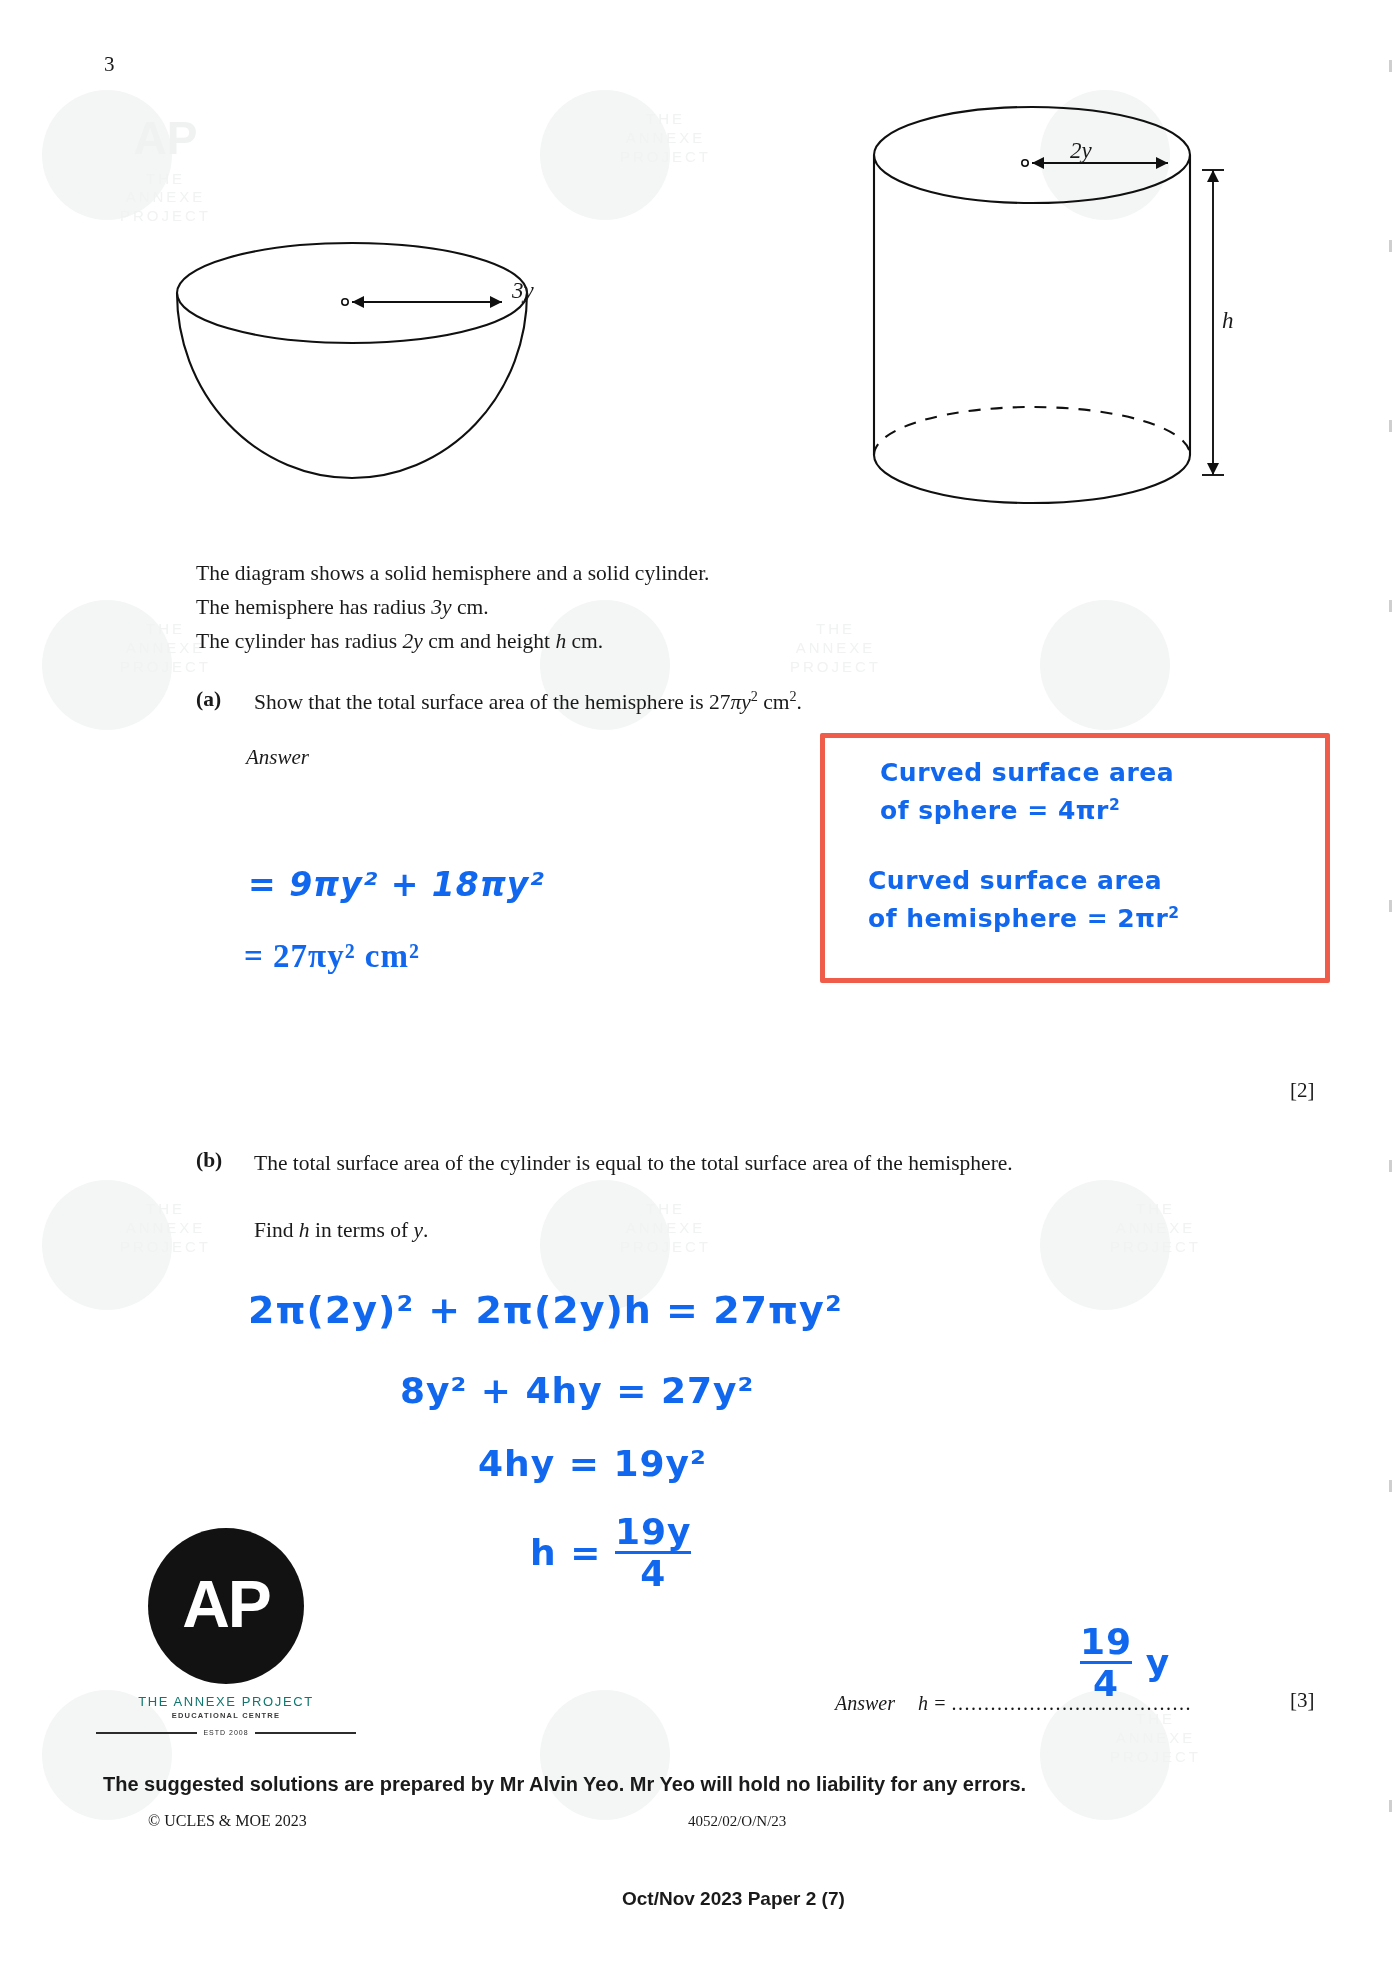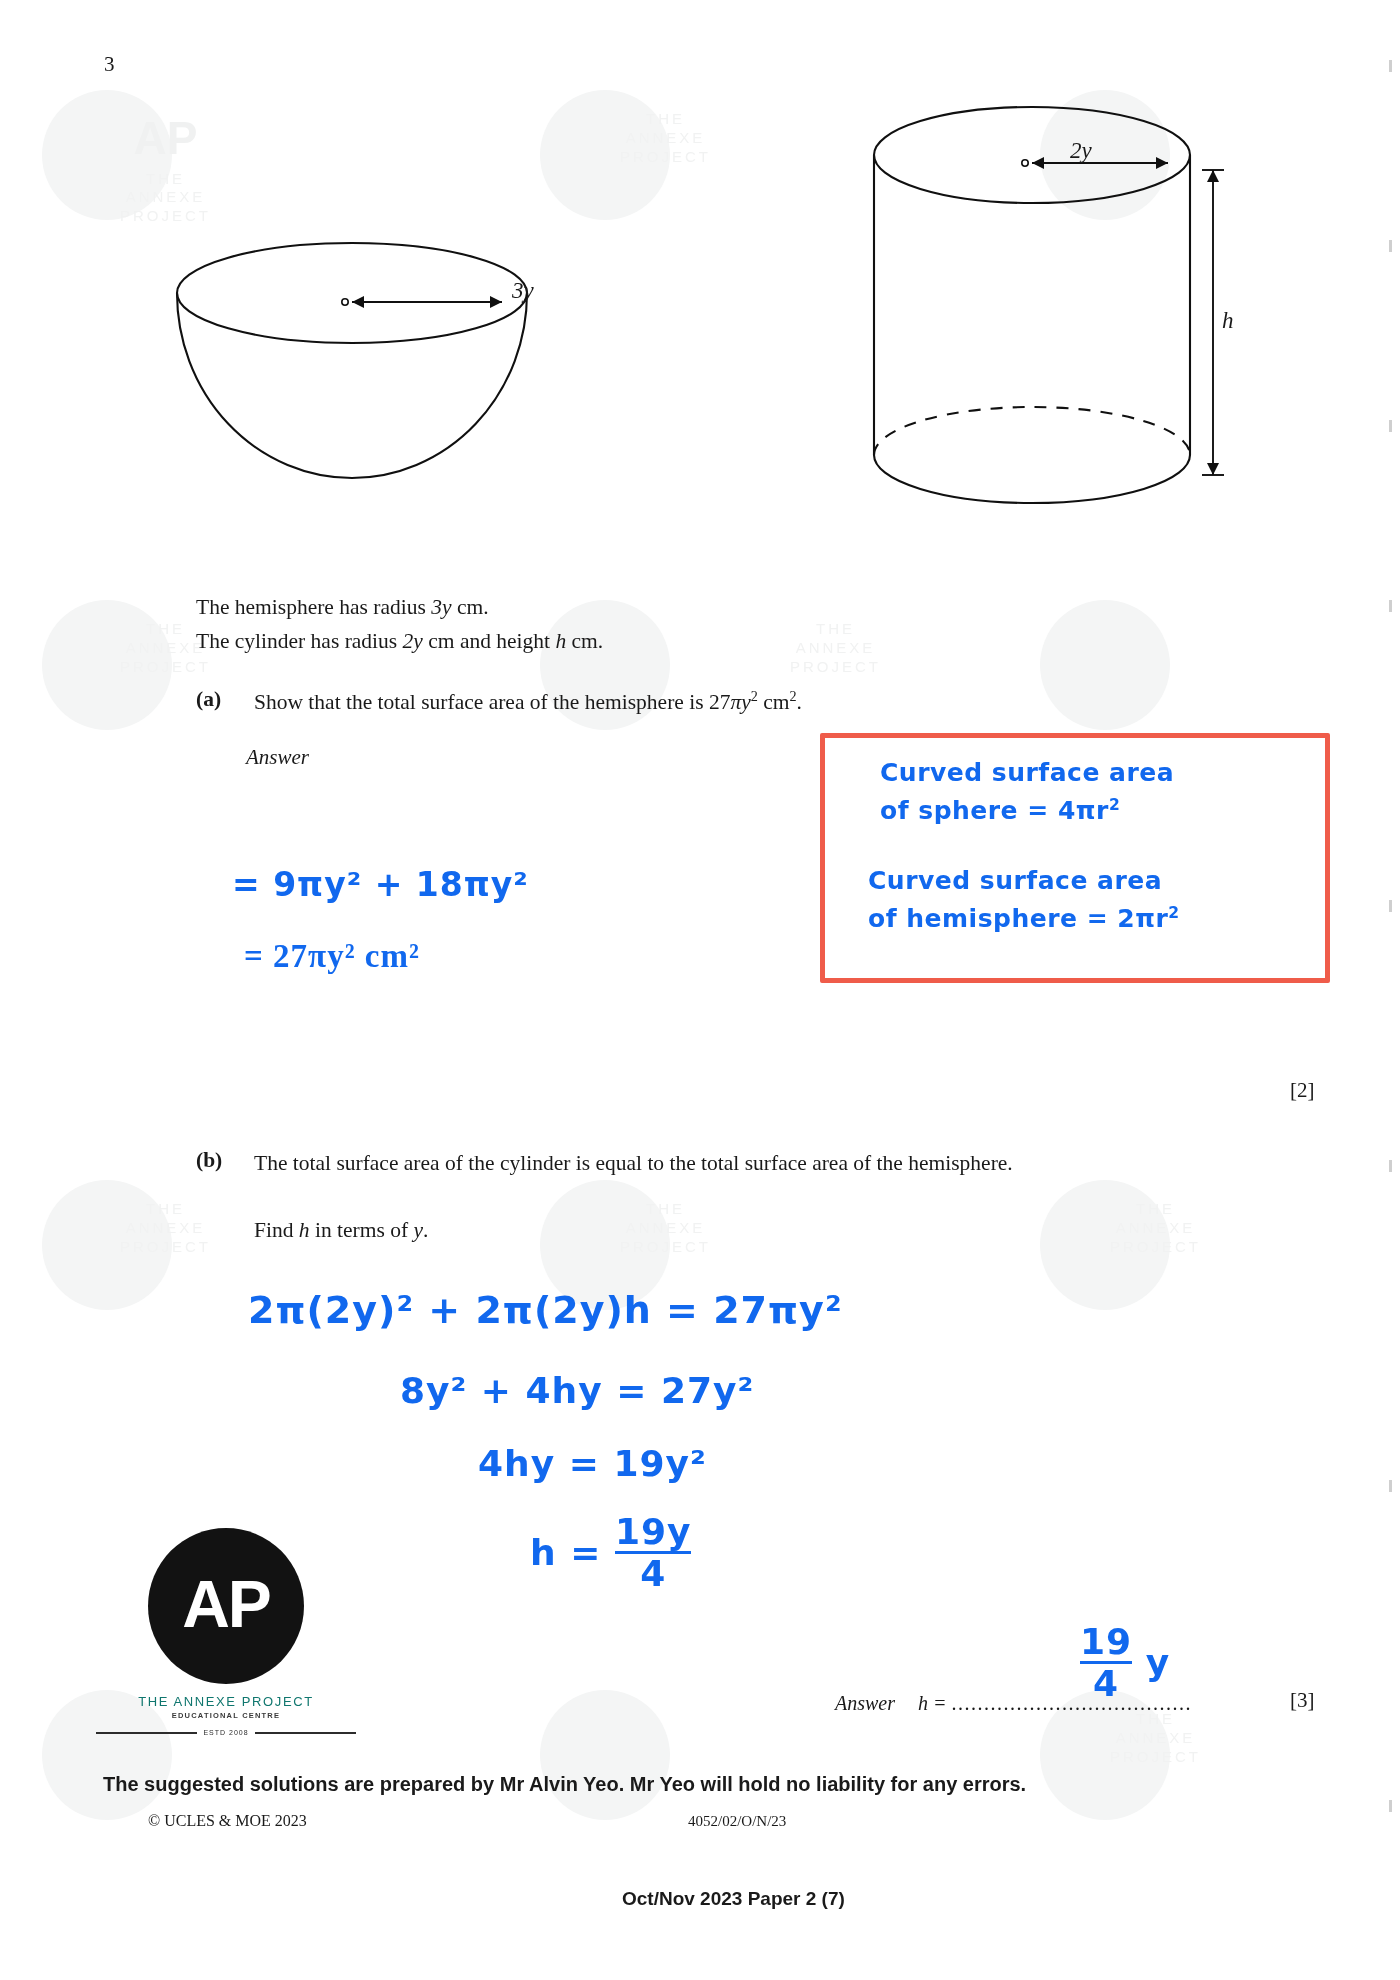--- a/index.html
+++ b/index.html
@@ -358,37 +358,38 @@
       <path d="M1213 475 l-6 -12 h12 z" fill="#101010" stroke="none"></path>
       <line x1="1202" y1="170" x2="1224" y2="170"></line>
       <line x1="1202" y1="475" x2="1224" y2="475"></line>
     </g>
   </svg>
 
   <div class="qtext ital" style="left:512px; top:275px; font-size:23px;">3y</div>
   <div class="qtext ital" style="left:1070px; top:135px; font-size:23px;">2y</div>
   <div class="qtext ital" style="left:1222px; top:305px; font-size:23px;">h</div>
 
+  <div class="qtext" style="left:196px; top:558px;">The diagram shows a solid hemisphere and a solid cylinder.</div>
 
   <div class="qtext" style="left:196px; top:592px;">
     <span>The hemisphere has radius </span><span class="ital">3y</span><span> cm.</span>
   </div>
 
   <div class="qtext" style="left:196px; top:626px;">
     <span>The cylinder has radius </span><span class="ital">2y</span><span> cm and height </span><span class="ital">h</span><span> cm.</span>
   </div>
 
   <div class="label-a" style="left:196px; top:687px;">(a)</div>
   <div class="qtext" style="left:254px; top:687px;">
     <span>Show that the total surface area of the hemisphere is 27</span><span class="ital">π</span><span class="ital">y</span><sup class="exp">2</sup><span> cm</span><sup class="exp">2</sup><span>.</span>
   </div>
 
   <div class="answer-word" style="left:246px; top:745px;">Answer</div>
 
-  <div class="hw" style="left:232px; top:865px; font-size:33px;">
+  <div class="hw" style="left:248px; top:865px; font-size:33px;font-style:italic;">
     <span>= 9πy² + 18πy²</span>
   </div>
   <div class="hw" style="left:244px; top:938px; font-size:33px;font-family:Liberation Serif, serif;">
     <span>= 27πy² cm²</span>
   </div>
 
   <div class="redbox" style="left:820px; top:733px; width:500px; height:240px;"></div>
   <div class="redbox-text" style="left:880px; top:757px;">
     <span>Curved surface area</span><br>
     <span>of sphere = 4</span><span>π</span><span>r</span><sup style="font-size:0.62em;vertical-align:super;">2</sup>

